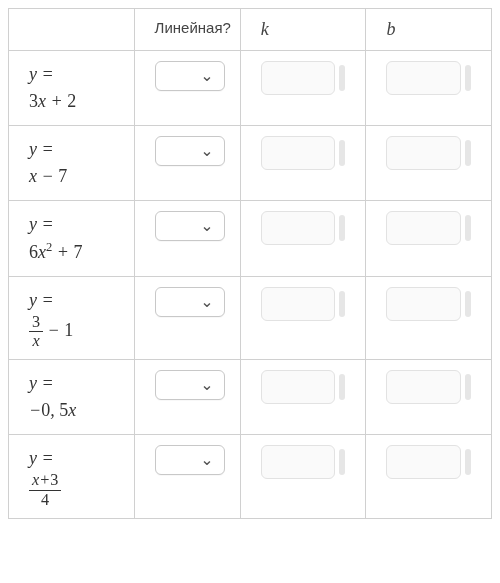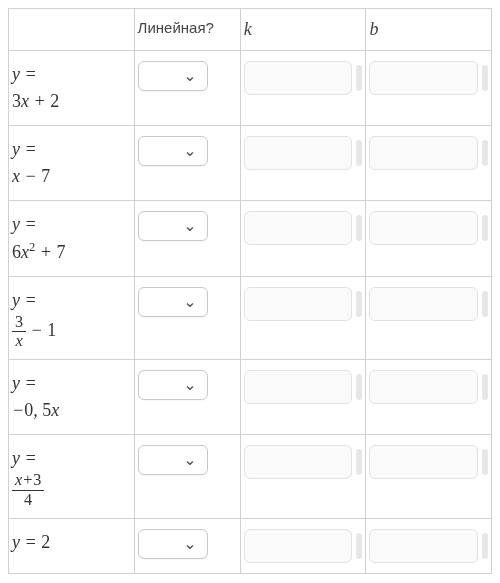--- a/index.html
+++ b/index.html
@@ -11,21 +11,21 @@
     color: #333;
     width: 500px;
   }
   table {
     border-collapse: collapse;
     width: 100%;
     table-layout: fixed;
   }
   th, td {
     border: 1px solid #d0d0d0;
-    padding: 10px 3px;
+    padding: 10px 20px;
     text-align: left;
     vertical-align: top;
     font-weight: normal;
   }
   th {
     font-family: -apple-system, BlinkMacSystemFont, "Segoe UI", Arial, sans-serif;
     font-size: 15px;
     color: #444;
   }
   col.eq { width: 26%; }
@@ -213,34 +213,14 @@
             <div class="handle"></div>
           </div>
         </td>
         <td>
           <div class="inputwrap">
             <div class="inputbox"></div>
             <div class="handle"></div>
           </div>
         </td>
       </tr>
-      <tr>
-        <td>
-          <div class="equation"><i>y</i> = <span class="num">2</span></div>
-        </td>
-        <td><div class="dropdown">
-            <span style="font-size: 16px; line-height: 0.5; color: rgb(85, 85, 85);">⌄</span>
-          </div></td>
-        <td>
-          <div class="inputwrap">
-            <div class="inputbox"></div>
-            <div class="handle"></div>
-          </div>
-        </td>
-        <td>
-          <div class="inputwrap">
-            <div class="inputbox"></div>
-            <div class="handle"></div>
-          </div>
-        </td>
-      </tr>
     </tbody>
 </table>
 
 </body></html>

